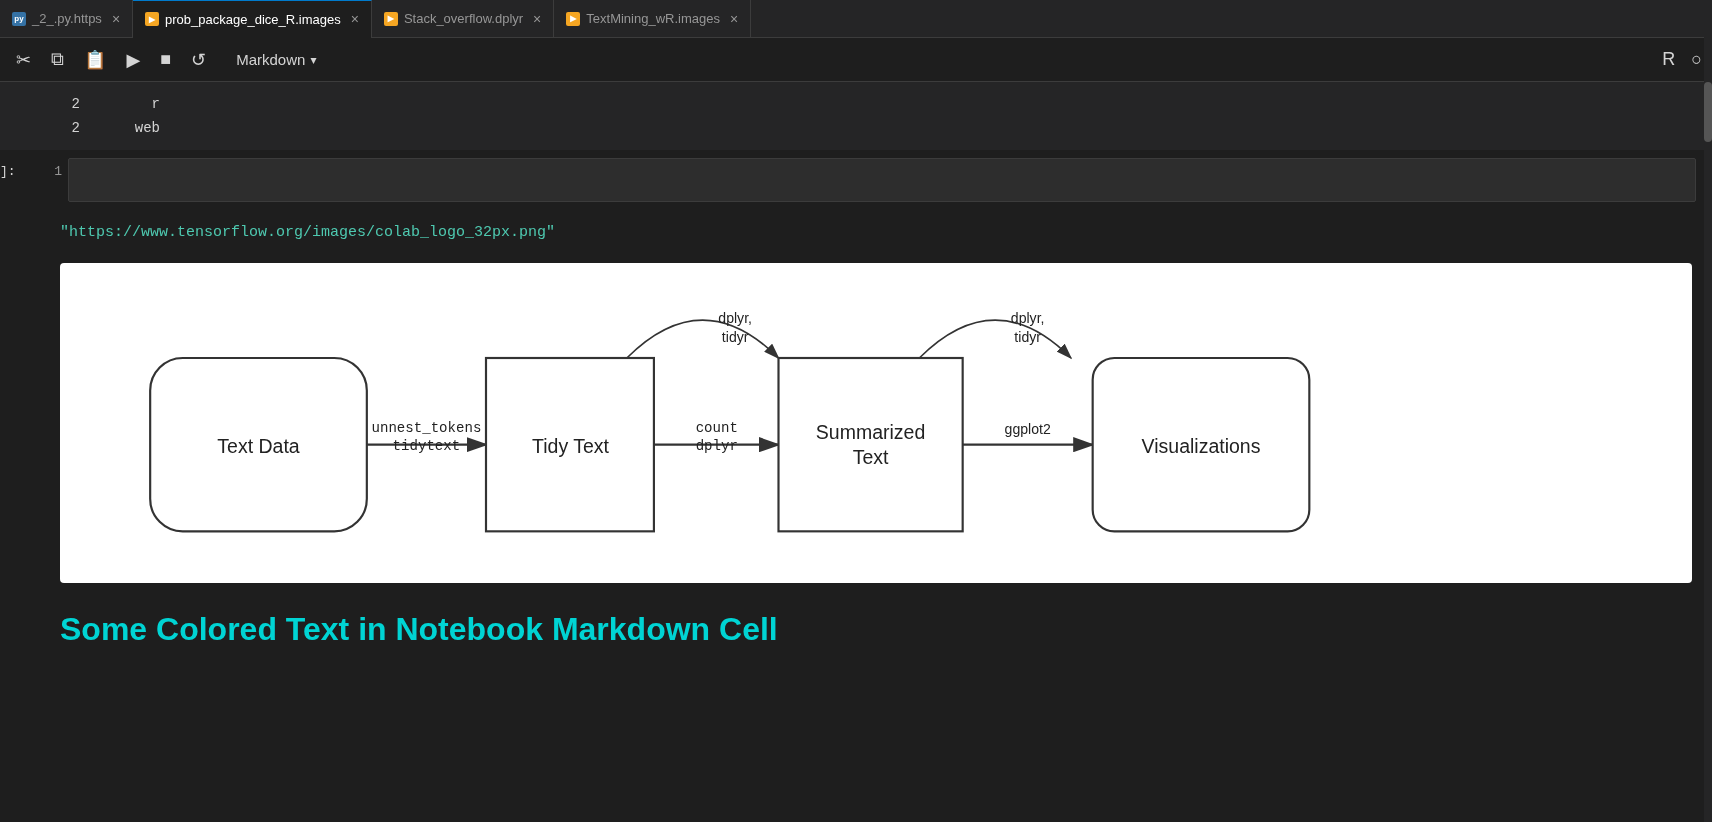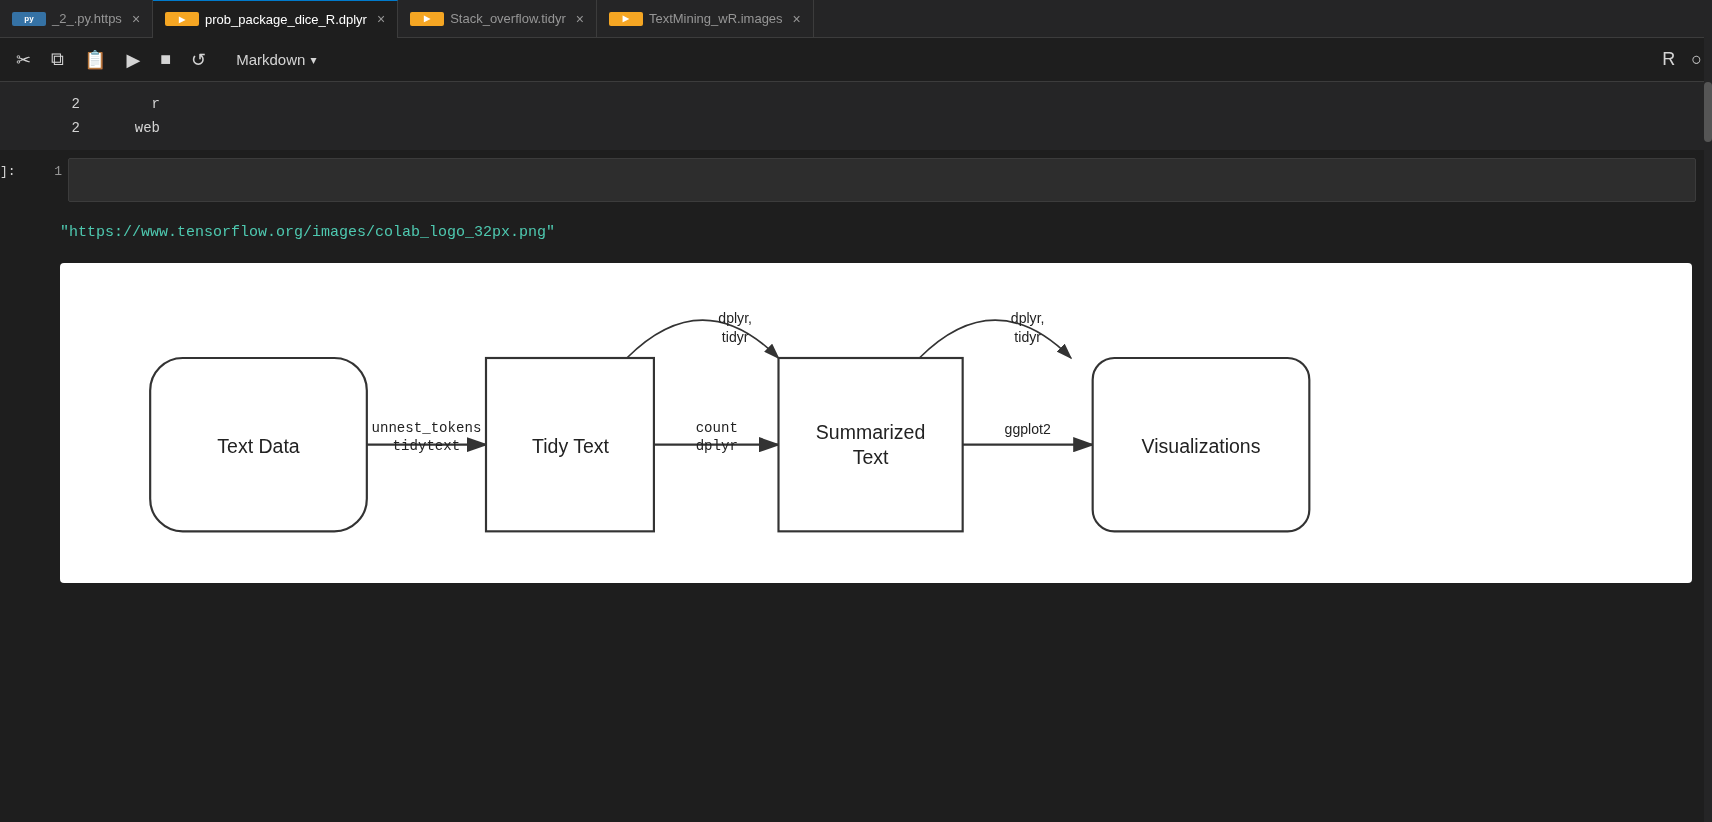--- a/index.html
+++ b/index.html
@@ -31,21 +31,21 @@
       cursor: pointer;
       gap: 6px;
       white-space: nowrap;
     }
     .tab.active {
       background: #1e1e1e;
       color: #ffffff;
       border-top: 1px solid #007acc;
     }
     .tab-icon {
-      width: 34px;
+      width: 14px;
       height: 14px;
       display: inline-block;
       flex-shrink: 0;
     }
     .tab-icon-py {
       background: #3572A5;
       border-radius: 2px;
       display: flex;
       align-items: center;
       justify-content: center;
@@ -221,26 +221,26 @@
 <body>
 
 <div class="tab-bar">
   <div class="tab">
     <span class="tab-icon tab-icon-py">py</span>
     <span>_2_.py.https</span>
     <span class="tab-close">×</span>
   </div>
   <div class="tab active">
     <span class="tab-icon tab-icon-orange">▶</span>
-    <span>prob_package_dice_R.dplyr</span>
+    <span>prob_package_dice_R.images</span>
     <span class="tab-close">×</span>
   </div>
   <div class="tab">
     <span class="tab-icon tab-icon-orange">▶</span>
-    <span>Stack_overflow.tidyr</span>
+    <span>Stack_overflow.dplyr</span>
     <span class="tab-close">×</span>
   </div>
   <div class="tab">
     <span class="tab-icon tab-icon-orange">▶</span>
     <span>TextMining_wR.images</span>
     <span class="tab-close">×</span>
   </div>
 </div>
 
 <div class="toolbar">
@@ -329,18 +329,21 @@
 
         <defs>
           <marker id="arrow" markerWidth="10" markerHeight="7" refX="9" refY="3.5" orient="auto">
             <polygon points="0 0, 10 3.5, 0 7" fill="#333"></polygon>
           </marker>
         </defs>
       </svg>
     </div>
   </div>
 
+  <div class="markdown-heading">
+    <h1 style="font-size:32px; font-weight:700; color:#00d4d4;">Some Colored Text in Notebook Markdown Cell</h1>
+  </div>
 
 </div>
 
 <div class="right-scroll">
   <div class="scroll-thumb"></div>
 </div>
 
 </body></html>

